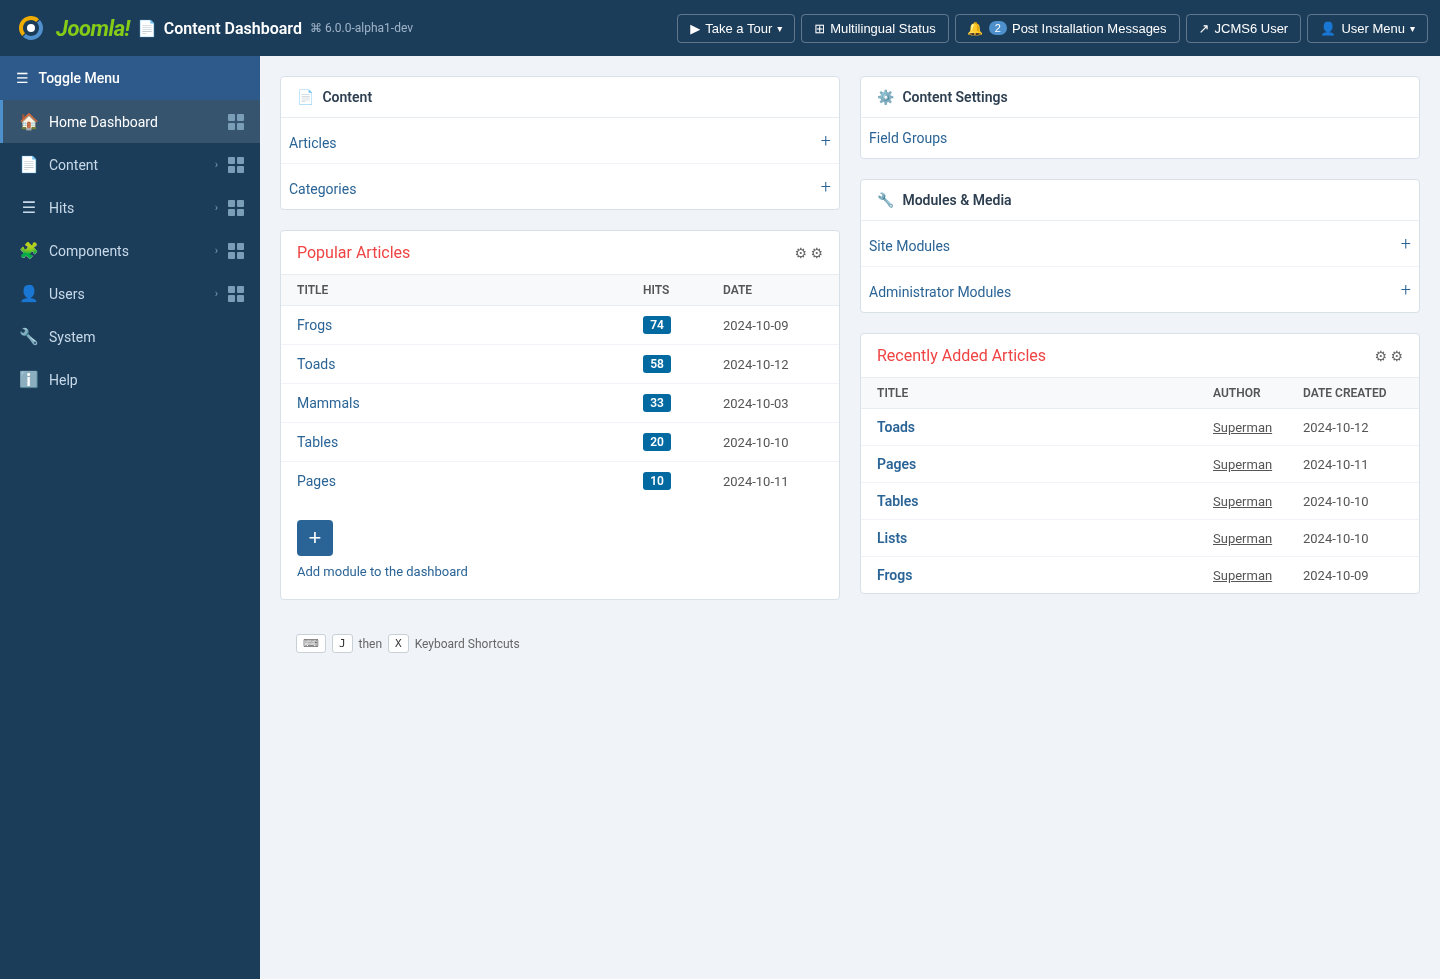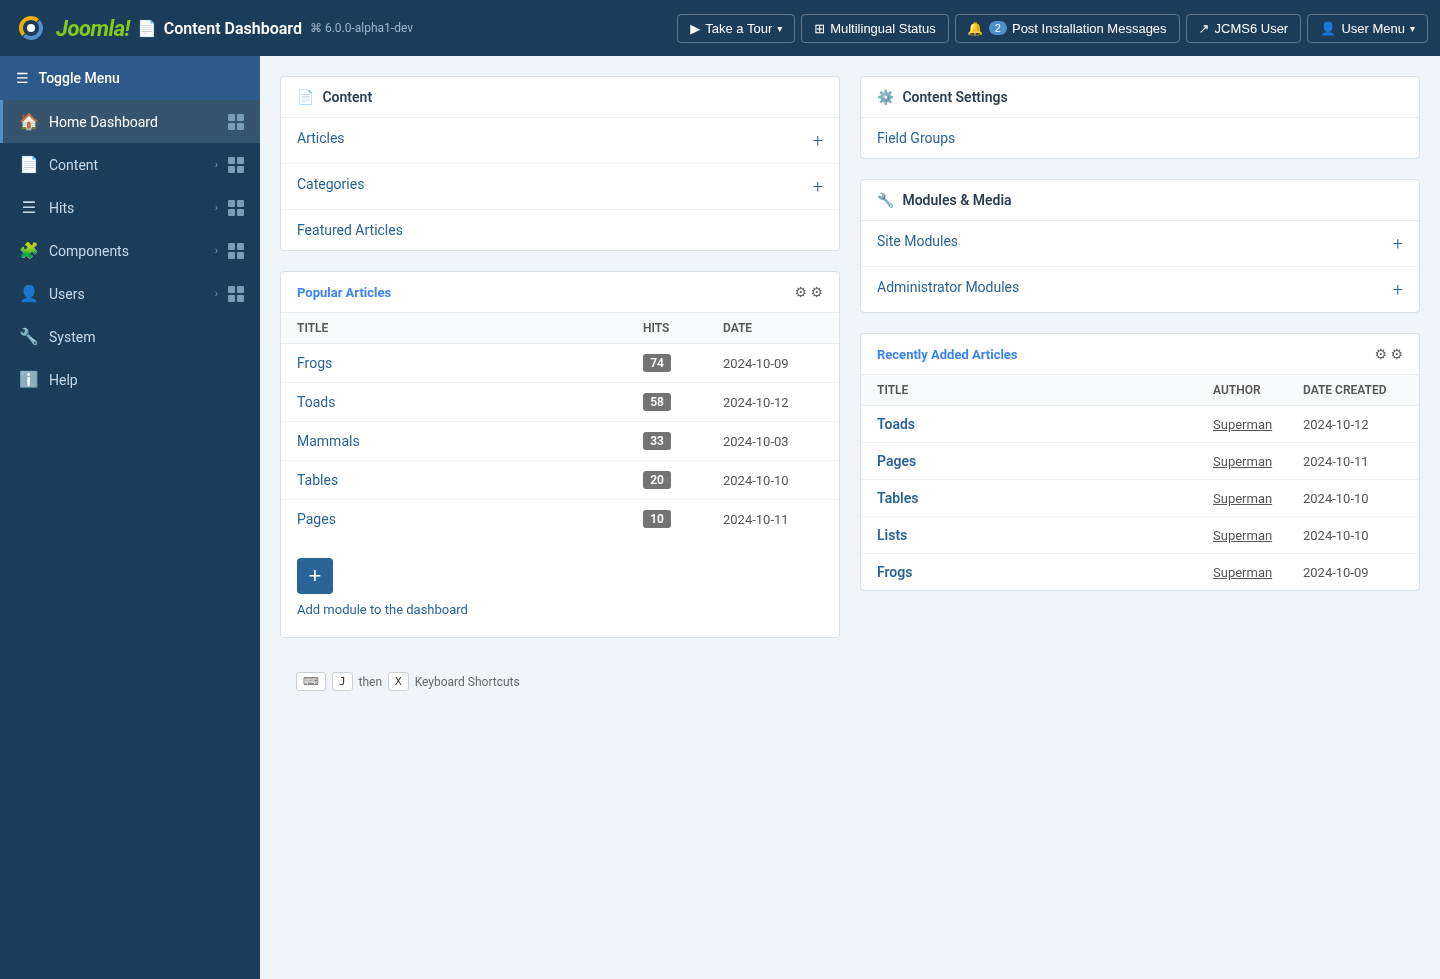--- a/index.html
+++ b/index.html
@@ -142,40 +142,40 @@
       padding: 12px 16px;
       border-bottom: 1px solid #e8edf2;
       font-size: 14px;
       font-weight: 600;
       color: #2c3e50;
     }
     .panel-body { padding: 0; }
 
     .panel-link-row {
       display: flex;
-      align-items: flex-start;
+      align-items: flex-end;
       justify-content: space-between;
-      padding: 12px 16px;
+      padding: 12px 8px;
       border-bottom: 1px solid #f0f4f8;
     }
     .panel-link-row:last-child { border-bottom: none; }
     .panel-link {
       color: #2a6496;
       text-decoration: none;
       font-size: 14px;
     }
     .panel-plus { color: #2a6496; font-size: 18px; font-weight: 300; cursor: pointer; }
     .table-header-row {
       display: flex;
       align-items: center;
       justify-content: space-between;
       padding: 12px 16px;
       border-bottom: 1px solid #e8edf2;
     }
-    .table-title { font-size: 13px; font-weight: 700; color: #3b82f6; }
+    .table-title { font-size: 16px; font-weight: 400; color: #ef4444; }
     .table-gear { color: #666; font-size: 14px; cursor: pointer; }
     .table-col-headers {
       display: grid;
       grid-template-columns: 1fr 80px 100px;
       padding: 8px 16px;
       background: #f7f9fb;
       border-bottom: 1px solid #e8edf2;
       font-size: 12px;
       font-weight: 600;
       color: #555;
@@ -186,21 +186,21 @@
       grid-template-columns: 1fr 80px 100px;
       padding: 10px 16px;
       border-bottom: 1px solid #f0f4f8;
       align-items: center;
     }
     .table-row:last-child { border-bottom: none; }
     .table-hits-badge {
       display: inline-flex;
       align-items: center;
       justify-content: center;
-      background: #737373;
+      background: #0369a1;
       color: #fff;
       border-radius: 3px;
       padding: 2px 7px;
       font-size: 12px;
       font-weight: 600;
       min-width: 28px;
     }
     .table-date { color: #555; font-size: 13px; }
 
     
@@ -436,23 +436,20 @@
           </div>
           <div class="panel-body">
             <div class="panel-link-row">
               <a class="panel-link" href="#">Articles</a>
               <span class="panel-plus">+</span>
             </div>
             <div class="panel-link-row">
               <a class="panel-link" href="#">Categories</a>
               <span class="panel-plus">+</span>
             </div>
-            <div class="panel-link-row">
-              <a class="panel-link" href="#">Featured Articles</a>
-            </div>
           </div>
         </div>
 
         <div class="panel">
           <div class="table-header-row">
             <span class="table-title">Popular Articles</span>
             <span class="table-gear">⚙ ⚙</span>
           </div>
           <div class="table-col-headers">
             <span>Title</span>

